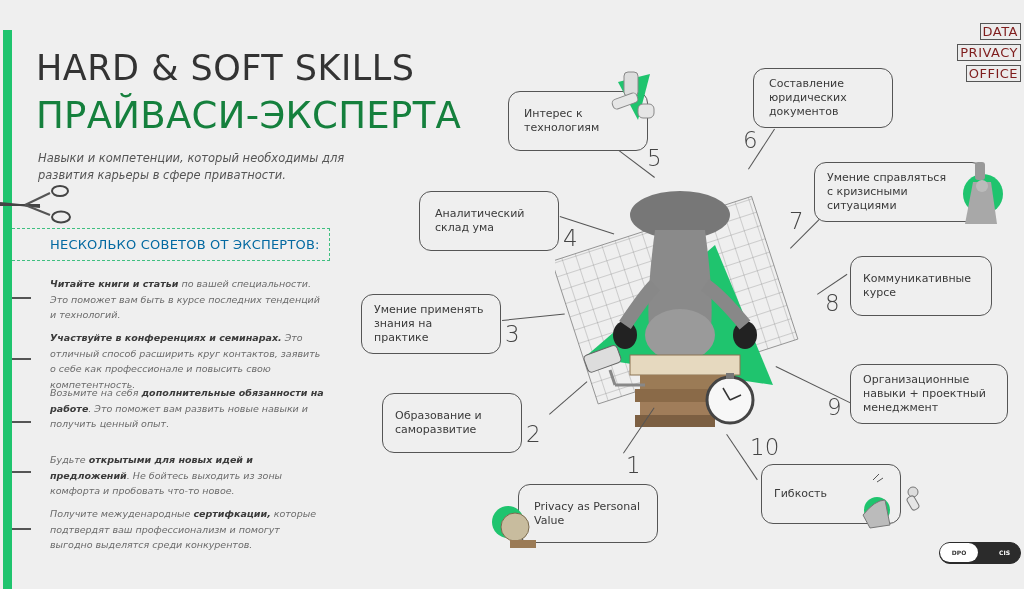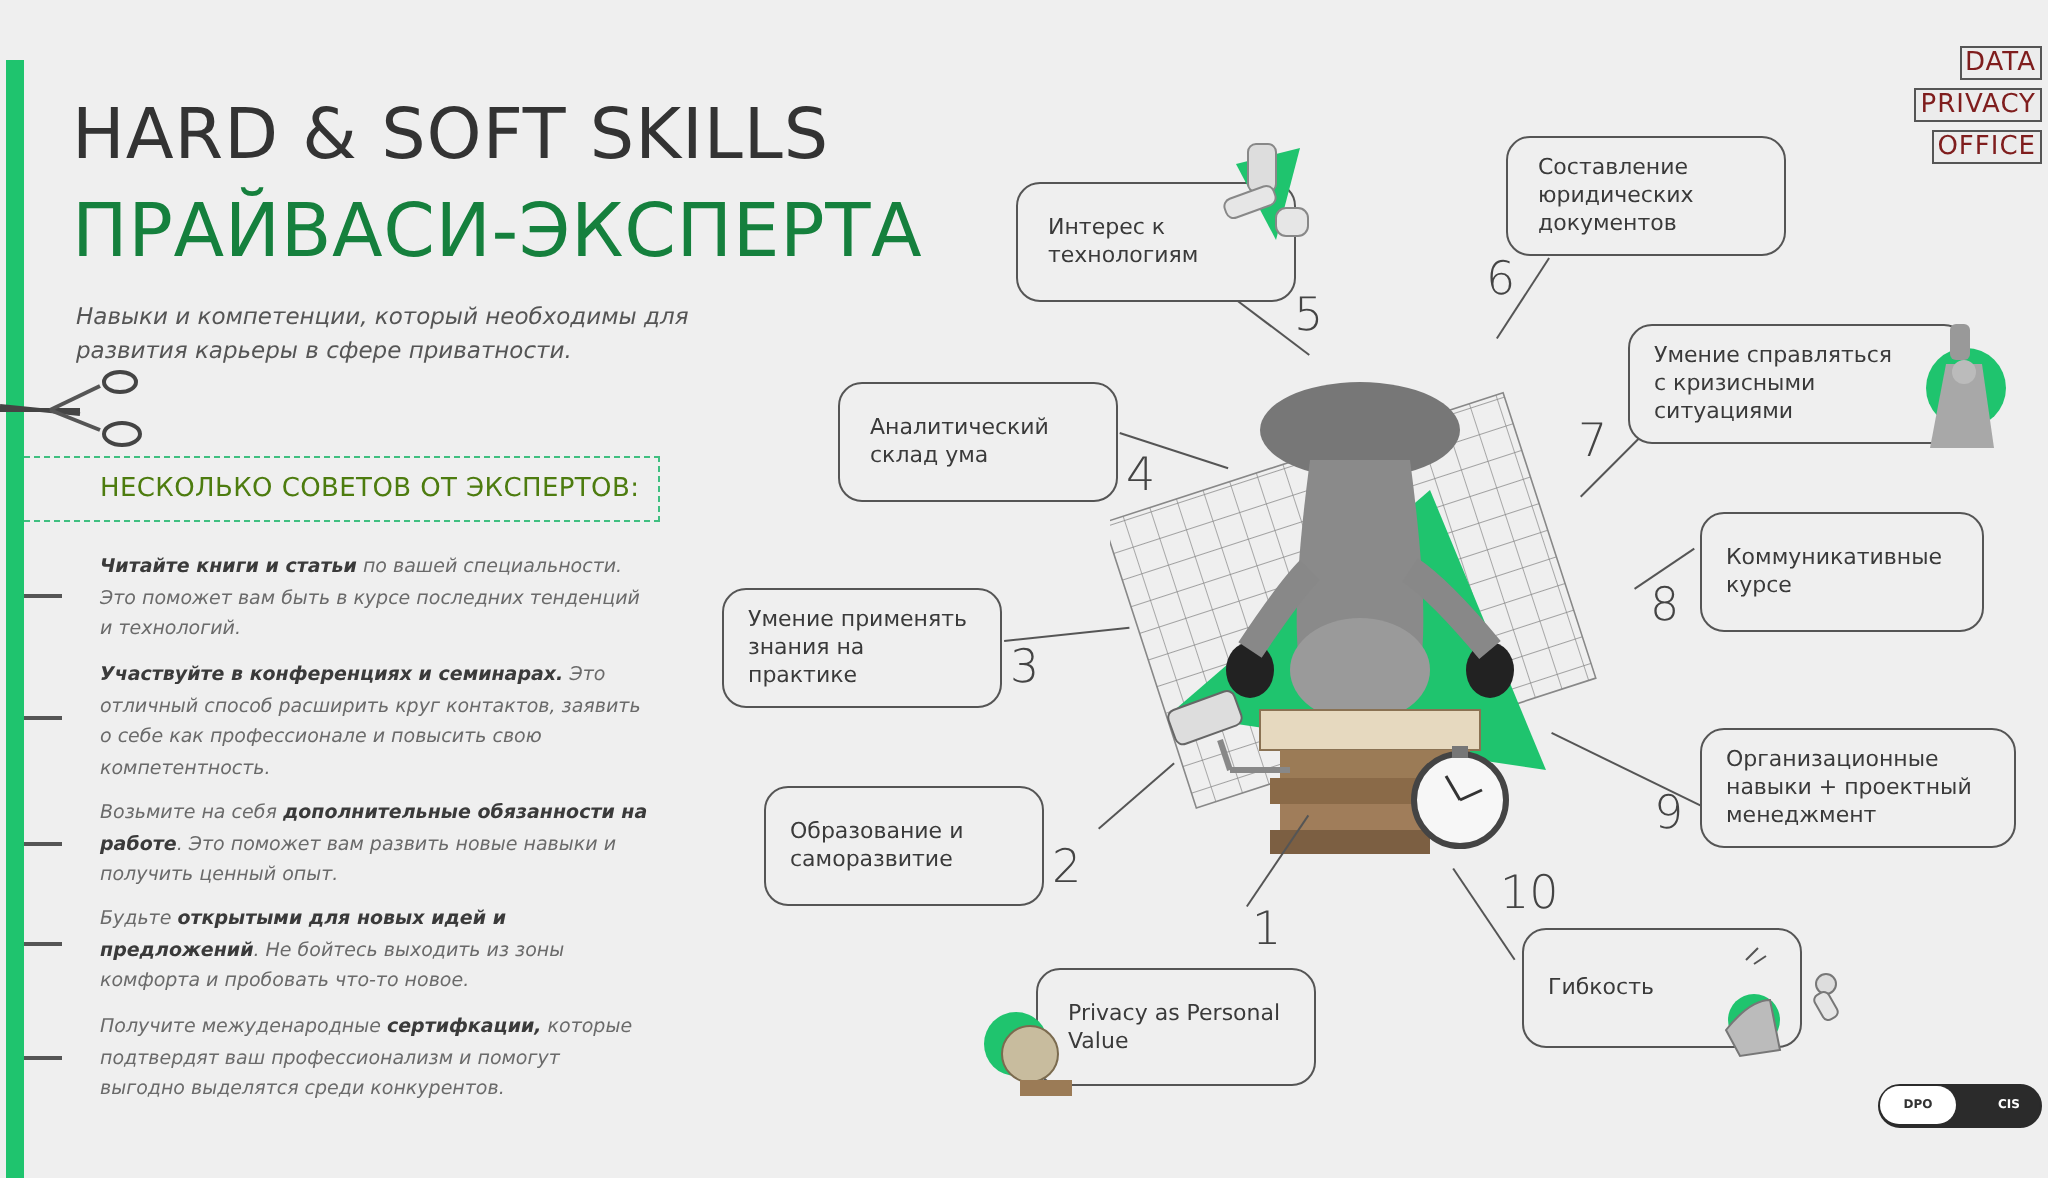--- a/index.html
+++ b/index.html
@@ -11,21 +11,21 @@
     position: relative;
   }
   .abs { position: absolute; }
   .green-bar { left: 3px; top: 30px; width: 9px; height: 559px; background: #1fc46e; }
   .title1 { left: 36px; top: 48px; font-size: 35px; letter-spacing: 0.5px; color: #333; font-weight: 400; white-space: nowrap; }
   .title2 { left: 36px; top: 94px; font-size: 37px; color: #15803d; font-weight: 400; white-space: nowrap; letter-spacing: 0.3px; }
   .subtitle { left: 38px; top: 150px; width: 340px; font-size: 11.5px; font-style: italic; color: #555; line-height: 17px; }
   .logo { right: 3px; top: 22px; text-align: right; font-size: 13px; line-height: 19px; color: #7f1d1d; letter-spacing: 0.5px; }
   .logo span { display: inline-block; border: 1px solid #555; padding: 0 2px; line-height: 15px; margin-bottom: 3px; background: #ececec; }
   .tips-box { left: 12px; top: 228px; width: 318px; height: 33px; border-top: 1.5px dashed #3fbf80; border-bottom: 1.5px dashed #3fbf80; border-right: 1.5px dashed #3fbf80; }
-  .tips-title { left: 50px; top: 237px; font-size: 13px; color: #4d7c0f; letter-spacing: 0.2px; white-space: nowrap; }
+  .tips-title { left: 50px; top: 237px; font-size: 13px; color: #0369a1; letter-spacing: 0.2px; white-space: nowrap; }
   .tip { left: 50px; width: 275px; font-size: 9.5px; font-style: italic; color: #6a6a6a; line-height: 15.5px; }
   .tip b { color: #3a3a3a; font-weight: 700; }
   .tick { left: 12px; width: 19px; height: 1.5px; background: #555; }
   .scissors { left: 0; top: 185px; width: 75px; height: 40px; }
 
   .skill-box {
     position: absolute;
     border: 1.5px solid #555;
     border-radius: 12px;
     background: #efefef;
@@ -73,21 +73,21 @@
 <div class="abs tip" style="top:276px">
   <b>Читайте книги и статьи</b><span> по вашей специальности. Это поможет вам быть в курсе последних тенденций и технологий.</span>
 </div>
 
 <div class="abs tick" style="top:358px"></div>
 <div class="abs tip" style="top:330px">
   <b>Участвуйте в конференциях и семинарах.</b><span> Это отличный способ расширить круг контактов, заявить о себе как профессионале и повысить свою компетентность.</span>
 </div>
 
 <div class="abs tick" style="top:421px"></div>
-<div class="abs tip" style="top:399px">
+<div class="abs tip" style="top:385px">
   <span>Возьмите на себя </span><b>дополнительные обязанности на работе</b><span>. Это поможет вам развить новые навыки и получить ценный опыт.</span>
 </div>
 
 <div class="abs tick" style="top:471px"></div>
 <div class="abs tip" style="top:452px">
   <span>Будьте </span><b>открытыми для новых идей и предложений</b><span>. Не бойтесь выходить из зоны комфорта и пробовать что-то новое.</span>
 </div>
 
 <div class="abs tick" style="top:528px"></div>
 <div class="abs tip" style="top:506px">

